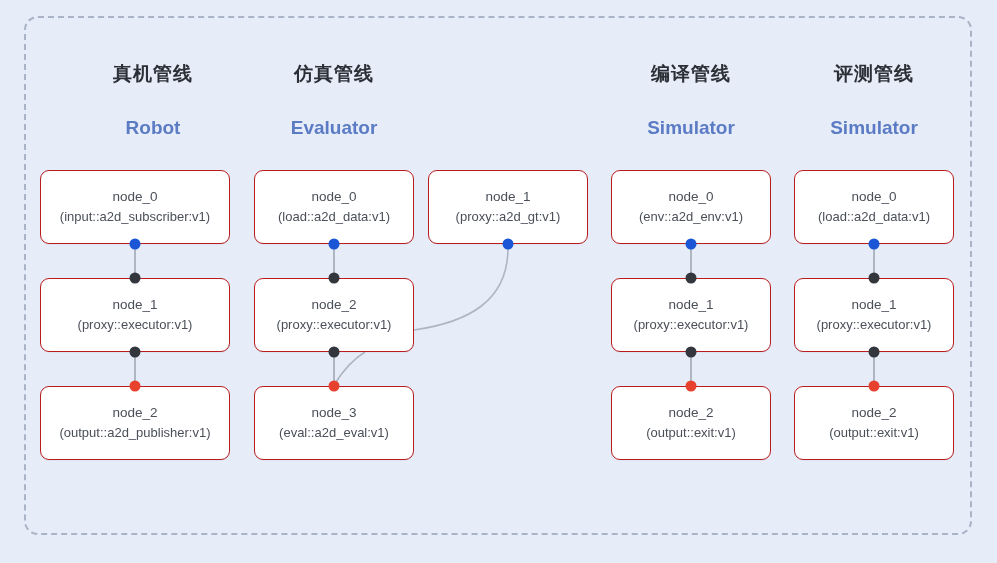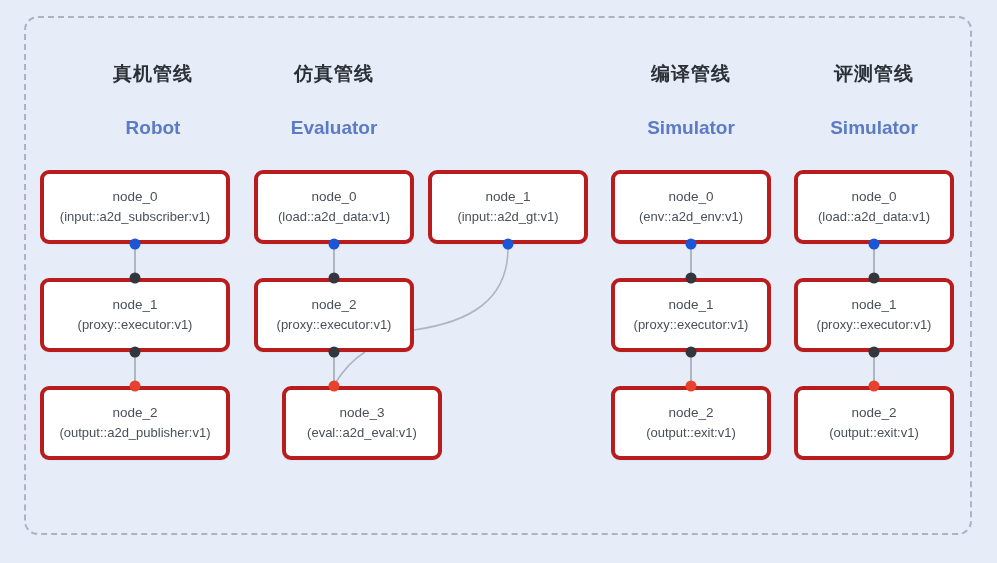--- a/index.html
+++ b/index.html
@@ -50,21 +50,21 @@
     font-weight: bold;
     color: #5b7cc4;
     line-height: 28px;
     margin-top: 26px;
     white-space: nowrap;
   }
   
   .node {
     position: absolute;
     background: #ffffff;
-    border: 4px solid #b91c1c;
+    border: 1px solid #b91c1c;
     border-radius: 9px;
     box-sizing: border-box;
     display: flex;
     flex-direction: column;
     align-items: center;
     justify-content: center;
     box-shadow: 0 1px 1px rgba(40,50,70,0.04);
   }
   .node-name {
     font-size: 13.5px;
@@ -159,27 +159,27 @@
         <div class="node-kind">(output::a2d_publisher:v1)</div>
       </div>
       <div class="node" style="left: 254px; top: 170px; width: 160px; height: 74px;">
         <div class="node-name">node_0</div>
         <div class="node-kind">(load::a2d_data:v1)</div>
       </div>
       <div class="node" style="left: 254px; top: 278px; width: 160px; height: 74px;">
         <div class="node-name">node_2</div>
         <div class="node-kind">(proxy::executor:v1)</div>
       </div>
-      <div class="node" style="left: 254px; top: 386px; width: 160px; height: 74px; margin-left: 28px;">
+      <div class="node" style="left: 254px; top: 386px; width: 160px; height: 74px;">
         <div class="node-name">node_3</div>
         <div class="node-kind">(eval::a2d_eval:v1)</div>
       </div>
       <div class="node" style="left: 428px; top: 170px; width: 160px; height: 74px;">
         <div class="node-name">node_1</div>
-        <div class="node-kind">(input::a2d_gt:v1)</div>
+        <div class="node-kind">(proxy::a2d_gt:v1)</div>
       </div>
       <div class="node" style="left: 611px; top: 170px; width: 160px; height: 74px;">
         <div class="node-name">node_0</div>
         <div class="node-kind">(env::a2d_env:v1)</div>
       </div>
       <div class="node" style="left: 611px; top: 278px; width: 160px; height: 74px;">
         <div class="node-name">node_1</div>
         <div class="node-kind">(proxy::executor:v1)</div>
       </div>
       <div class="node" style="left: 611px; top: 386px; width: 160px; height: 74px;">

